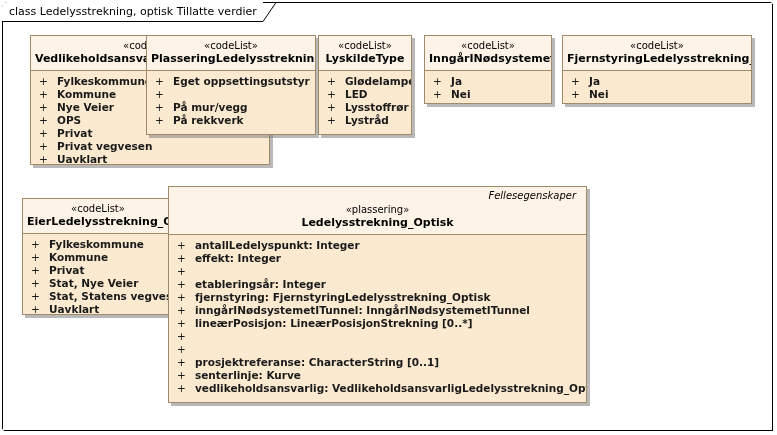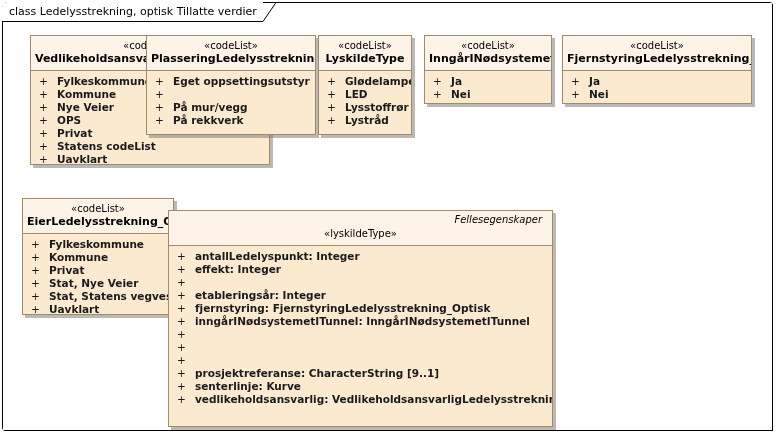--- a/index.html
+++ b/index.html
@@ -167,21 +167,21 @@
       <div class="attr">
           <span class="vis">+</span>
           <span class="txt">OPS</span>
         </div>
       <div class="attr">
           <span class="vis">+</span>
           <span class="txt">Privat</span>
         </div>
       <div class="attr">
           <span class="vis">+</span>
-          <span class="txt">Statens codeList</span>
+          <span class="txt">Privat vegvesen</span>
         </div>
       <div class="attr">
           <span class="vis">+</span>
           <span class="txt">Uavklart</span>
         </div>
     </div>
   </div>
 
   <div class="uml" style="left:146px; top:35px; width:170px; height:100px; z-index:2;">
     <div class="hdr">
@@ -292,24 +292,25 @@
           <span class="vis">+</span>
           <span class="txt">Stat, Statens vegvesen</span>
         </div>
       <div class="attr">
           <span class="vis">+</span>
           <span class="txt">Uavklart</span>
         </div>
     </div>
   </div>
 
-  <div class="uml" style="left:168px; top:210px; width:385px; height:217px; z-index:2;">
+  <div class="uml" style="left:168px; top:186px; width:419px; height:217px; z-index:2;">
     <div class="hdr with-pkg">
       <div class="pkg-label">Fellesegenskaper</div>
-      <div class="stereotype">«lyskildeType»</div>
+      <div class="stereotype">«plassering»</div>
+      <div class="cls-name">Ledelysstrekning_Optisk</div>
     </div>
     <div class="body feature-body">
       <div class="attr">
           <span class="vis">+</span>
           <span class="txt">antallLedelyspunkt: Integer</span>
         </div>
       <div class="attr">
           <span class="vis">+</span>
           <span class="txt">effekt: Integer</span>
         </div>
@@ -323,30 +324,31 @@
       <div class="attr">
           <span class="vis">+</span>
           <span class="txt">fjernstyring: FjernstyringLedelysstrekning_Optisk</span>
         </div>
       <div class="attr">
           <span class="vis">+</span>
           <span class="txt">inngårINødsystemetITunnel: InngårINødsystemetITunnel</span>
         </div>
       <div class="attr">
           <span class="vis">+</span>
-        </div>
-      <div class="attr">
-          <span class="vis">+</span>
-        </div>
-      <div class="attr">
-          <span class="vis">+</span>
-        </div>
-      <div class="attr">
-          <span class="vis">+</span>
-          <span class="txt">prosjektreferanse: CharacterString [9..1]</span>
+          <span class="txt">lineærPosisjon: LineærPosisjonStrekning [0..*]</span>
+        </div>
+      <div class="attr">
+          <span class="vis">+</span>
+        </div>
+      <div class="attr">
+          <span class="vis">+</span>
+        </div>
+      <div class="attr">
+          <span class="vis">+</span>
+          <span class="txt">prosjektreferanse: CharacterString [0..1]</span>
         </div>
       <div class="attr">
           <span class="vis">+</span>
           <span class="txt">senterlinje: Kurve</span>
         </div>
       <div class="attr">
           <span class="vis">+</span>
           <span class="txt">vedlikeholdsansvarlig: VedlikeholdsansvarligLedelysstrekning_Optisk [0..1]</span>
         </div>
     </div>

